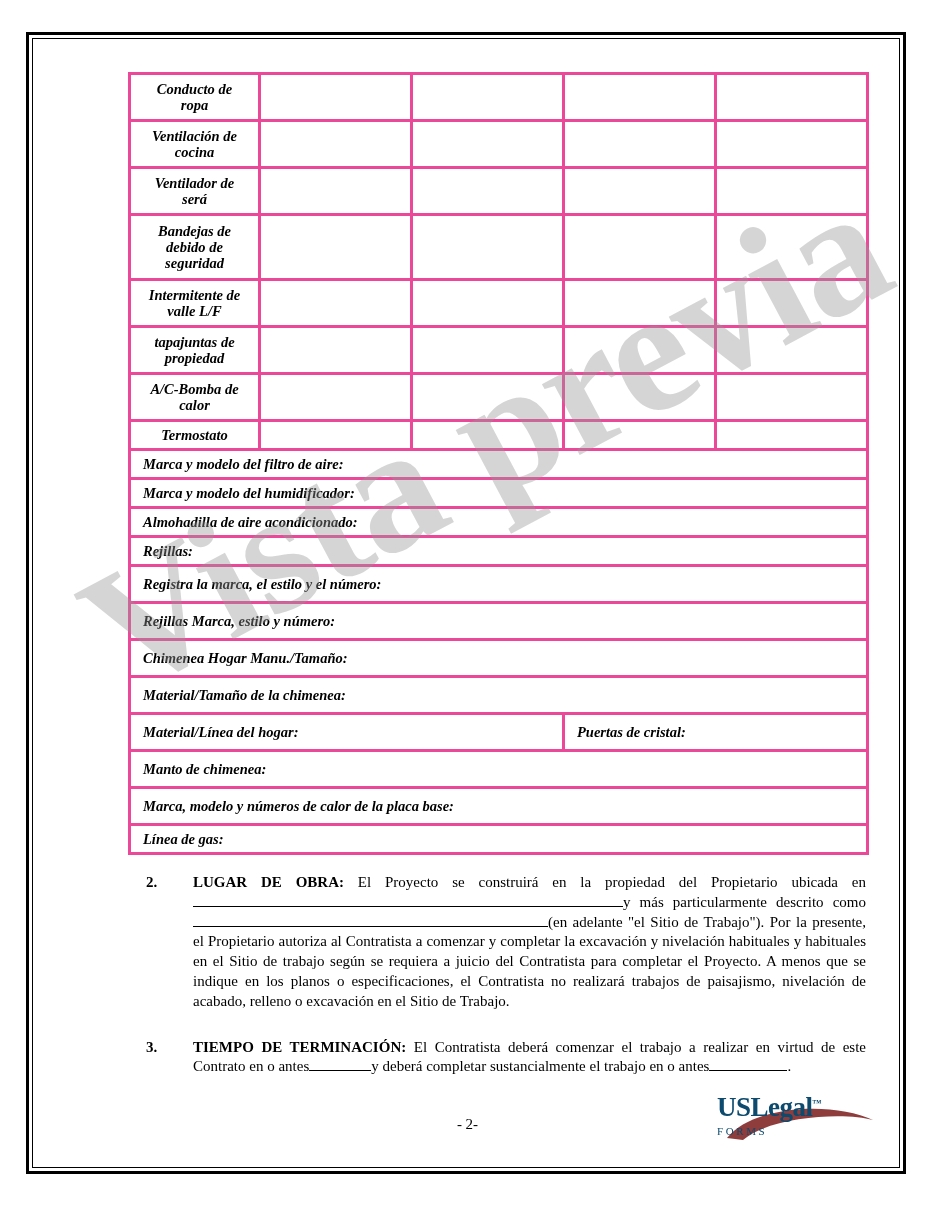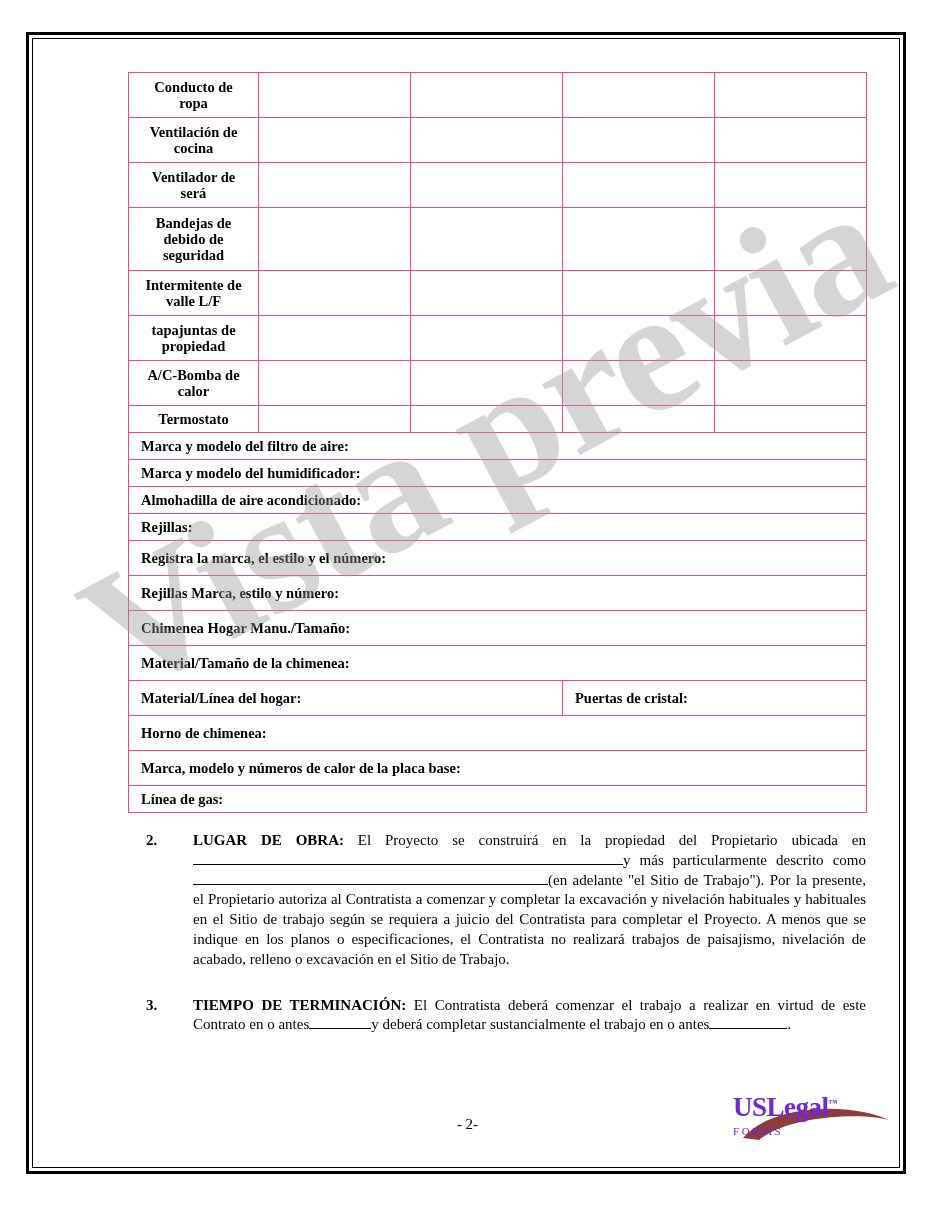--- a/index.html
+++ b/index.html
@@ -43,26 +43,27 @@
     width: 738px;
   }
 
   
   table.spec {
     border-collapse: collapse;
     width: 738px;
     table-layout: fixed;
   }
   table.spec td {
-    border: 1px solid #ec4899;
+    border: 3px solid #ec4899;
     font-size: 14.5px;
     font-weight: bold;
     padding: 2px 12px;
     vertical-align: middle;
     line-height: 1.12;
+    font-style: italic;
   }
   td.rowlabel {
     text-align: center;
     width: 130px;
   }
   td.blank {
     width: 152px;
   }
   td.fullrow {
     text-align: left;
@@ -114,25 +115,25 @@
     position: absolute;
     left: 0;
     right: 0;
     top: 1116px;
     text-align: center;
     font-size: 15px;
   }
   
   .logo {
     position: absolute;
-    right: 42px;
+    right: 58px;
     top: 1092px;
     width: 160px;
     height: 62px;
-    color: #6d28d9;
+    color: #0c4a6e;
     font-family: "Liberation Serif", serif;
   }
   .logo .logo-text {
     font-size: 27px;
     font-weight: bold;
     letter-spacing: -0.5px;
     position: relative;
     z-index: 2;
   }
   .logo .logo-tm {
@@ -279,21 +280,21 @@
           <td class="fullrow h-wide" colspan="5">Chimenea Hogar Manu./Tamaño:</td>
         </tr>
         <tr>
           <td class="fullrow h-wide" colspan="5">Material/Tamaño de la chimenea:</td>
         </tr>
         <tr>
           <td class="fullrow h-wide" colspan="3">Material/Línea del hogar:</td>
           <td class="fullrow h-wide" colspan="2">Puertas de cristal:</td>
         </tr>
         <tr>
-          <td class="fullrow h-wide" colspan="5">Horno de chimenea:</td>
+          <td class="fullrow h-wide" colspan="5">Manto de chimenea:</td>
         </tr>
         <tr>
           <td class="fullrow h-wide" colspan="5">Marca, modelo y números de calor de la placa base:</td>
         </tr>
         <tr>
           <td class="fullrow h-one" colspan="5">Línea de gas:</td>
         </tr>
       </tbody>
     </table>
 

